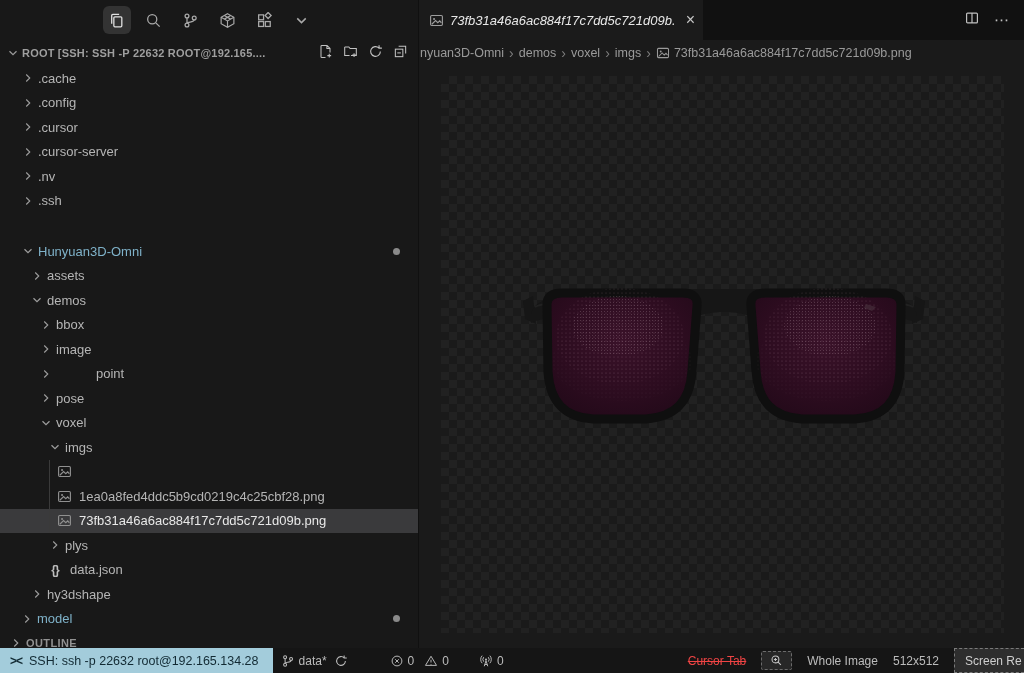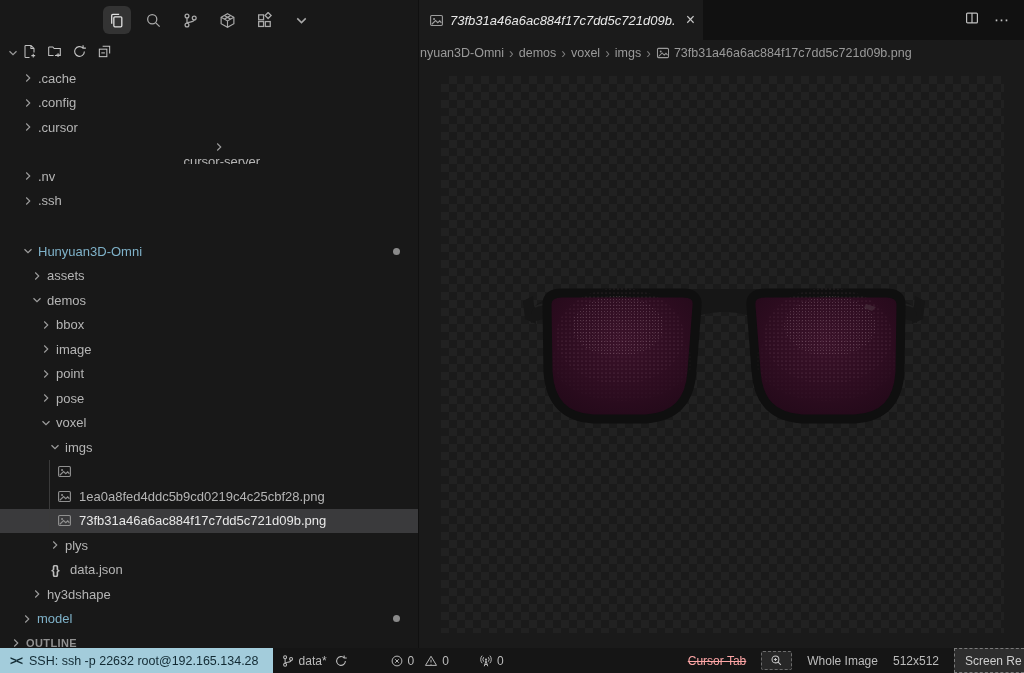--- a/index.html
+++ b/index.html
@@ -65,21 +65,21 @@
   
   .statusbar { position:absolute; left:0; right:0; bottom:0; height:25px; background:#151515;
     display:flex; align-items:center; font-size:12px; color:#bcbcbc; }
   .sb-remote { height:100%; background:var(--remote_bg); color:var(--remote_fg); display:flex;
     align-items:center; gap:7px; padding:0 14px 0 10px; font-size:12.5px; white-space:nowrap; }
   .sb-remote .rg { font-weight:bold; font-size:12px; letter-spacing:-1px; }
   .sb-item { display:flex; align-items:center; gap:4px; white-space:nowrap; }
   .sb-item svg { width:14px; height:14px; }
   .sb-left { display:flex; align-items:center; }
   .sb-right { margin-left:auto; display:flex; align-items:center; gap:15px; height:100%; }
-  .sb-cursor-tab { color:#fca5a5; text-decoration:line-through; }
+  .sb-cursor-tab { color:#ef4444; text-decoration:line-through; }
   .sb-zoombox { display:flex; align-items:center; justify-content:center; padding:2px 8px;
     border:1px dashed #6b6b6b; background:#272727; border-radius:2px; color:#c5c5c5; }
   .sb-zoombox svg { width:13px; height:13px; }
   .sb-screen { height:100%; display:flex; align-items:center; padding:0 10px; background:#2e2e2e;
     border:1px dashed #7a7a7a; border-right:none; color:#cfcfcf; white-space:nowrap; overflow:hidden;
     max-width:70px; }
 </style>
 </head>
 <body>
 
@@ -127,20 +127,21 @@
           </svg>
         </span>
       </div>
 
     <div class="sheader">
       <span class="twist">
         <svg viewBox="0 0 16 16" width="14" height="14">
             <path d="M4 6l4 4 4-4" fill="none" stroke="currentColor" stroke-width="1.4"></path>
           </svg>
       </span>
+      <span class="title">ROOT [SSH: SSH -P 22632 ROOT@192.165....</span>
       <span class="acts" id="sheader-acts">
           <span><svg viewBox="0 0 16 16" fill="none" stroke="currentColor" stroke-width="1.1">
               <path d="M9.5 1.5H4a.8.8 0 0 0-.8.8V13.7a.8.8 0 0 0 .8.8h4M9.5 1.5L12.8 4.8V9M9.5 1.5V4.8H12.8"></path>
               <path d="M12 10.4v4M10 12.4h4"></path>
             </svg></span>
           <span><svg viewBox="0 0 16 16" fill="none" stroke="currentColor" stroke-width="1.1">
               <path d="M1.8 3.2h4.4l1.4 1.6h6.6v7.4H8.5M1.8 3.2v9H7"></path>
               <path d="M11.8 9.8v4M9.8 11.8h4"></path>
             </svg></span>
           <span><svg viewBox="0 0 16 16" fill="none" stroke="currentColor" stroke-width="1.2">
@@ -172,21 +173,21 @@
           <span class="lbl">.config</span>
         </div>
         <div class="row" style="padding-left: 20px;">
           <span class="twisty">
             <svg viewBox="0 0 16 16" fill="none" stroke="currentColor" stroke-width="1.3">
               <path d="M6 4l4 4-4 4"></path>
             </svg>
           </span>
           <span class="lbl">.cursor</span>
         </div>
-        <div class="row" style="padding-left: 20px; flex-direction: column;">
+        <div class="row" style="padding-left: 20px;">
           <span class="twisty">
             <svg viewBox="0 0 16 16" fill="none" stroke="currentColor" stroke-width="1.3">
               <path d="M6 4l4 4-4 4"></path>
             </svg>
           </span>
           <span class="lbl">.cursor-server</span>
         </div>
         <div class="row" style="padding-left: 20px;">
           <span class="twisty">
             <svg viewBox="0 0 16 16" fill="none" stroke="currentColor" stroke-width="1.3">
@@ -237,21 +238,21 @@
           <span class="lbl">bbox</span>
         </div>
         <div class="row" style="padding-left: 38px;">
           <span class="twisty">
             <svg viewBox="0 0 16 16" fill="none" stroke="currentColor" stroke-width="1.3">
               <path d="M6 4l4 4-4 4"></path>
             </svg>
           </span>
           <span class="lbl">image</span>
         </div>
-        <div class="row" style="padding-left: 38px;">
+        <div class="row" style="padding-left: 38px; gap: 40px;">
           <span class="twisty">
             <svg viewBox="0 0 16 16" fill="none" stroke="currentColor" stroke-width="1.3">
               <path d="M6 4l4 4-4 4"></path>
             </svg>
           </span>
           <span class="lbl">point</span>
         </div>
         <div class="row" style="padding-left: 38px;">
           <span class="twisty">
             <svg viewBox="0 0 16 16" fill="none" stroke="currentColor" stroke-width="1.3">

